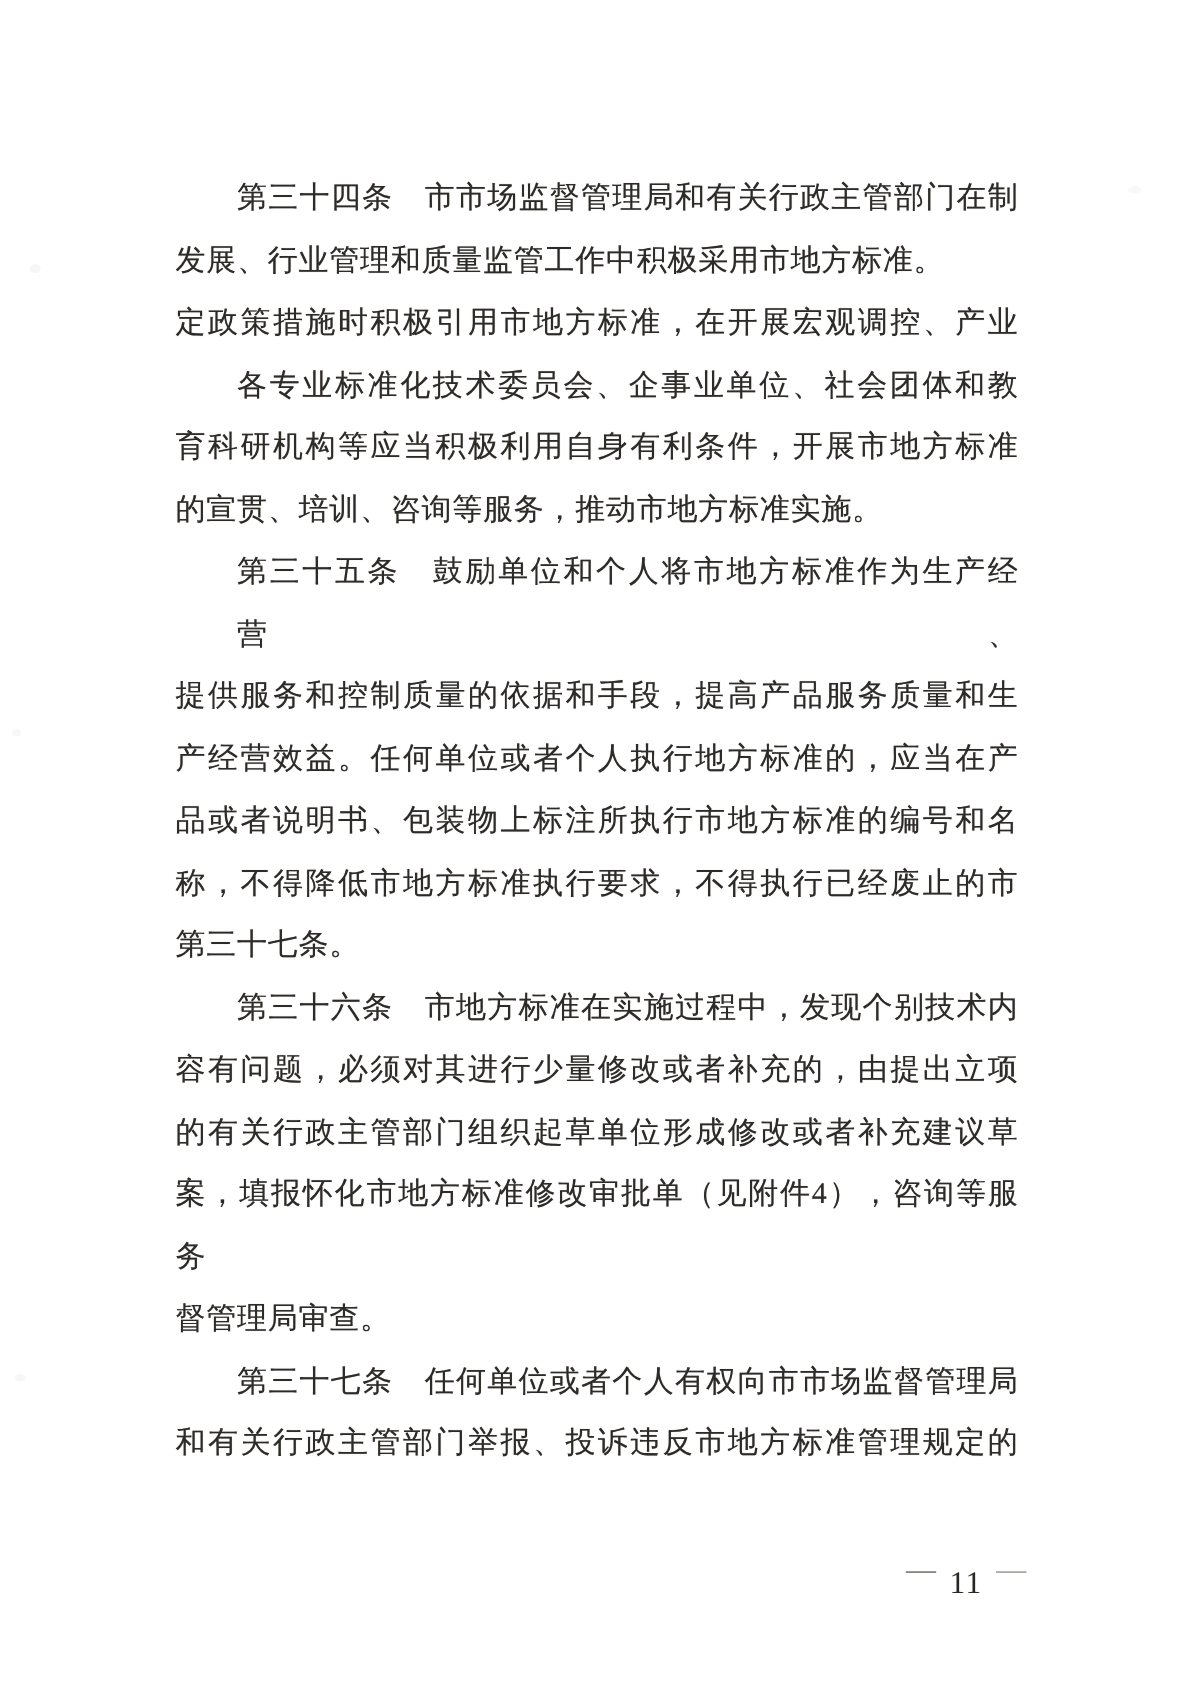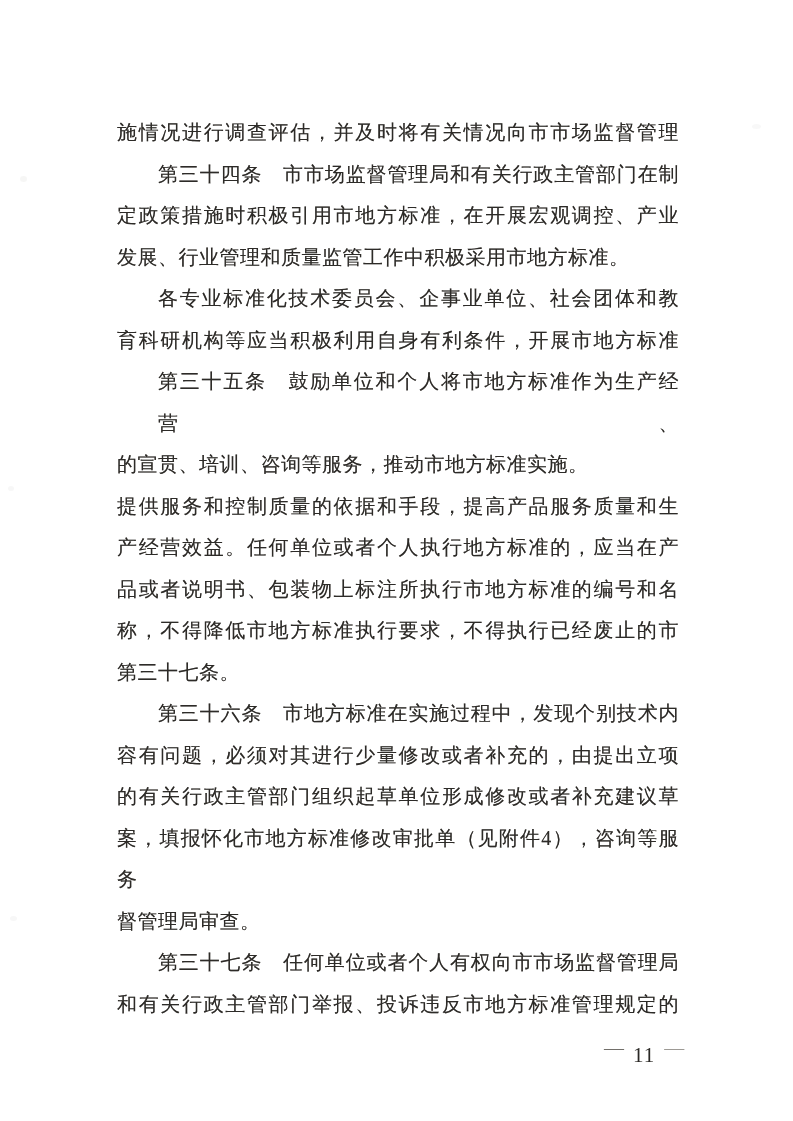--- a/index.html
+++ b/index.html
@@ -66,28 +66,27 @@
     border-radius: 50%;
     pointer-events: none;
   }
 </style>
 </head>
 <body>
 
 <div class="page">
 
   <div class="text-block">
-      <div class="line fill">施情况进行调查评估，并及时将有关情况向市市场监督管理</div>
       <div class="line indent fill">第三十四条　市市场监督管理局和有关行政主管部门在制</div>
+      <div class="line">发展、行业管理和质量监管工作中积极采用市地方标准。</div>
       <div class="line fill">定政策措施时积极引用市地方标准，在开展宏观调控、产业</div>
-      <div class="line">发展、行业管理和质量监管工作中积极采用市地方标准。</div>
       <div class="line indent fill">各专业标准化技术委员会、企事业单位、社会团体和教</div>
       <div class="line fill">育科研机构等应当积极利用自身有利条件，开展市地方标准</div>
+      <div class="line">的宣贯、培训、咨询等服务，推动市地方标准实施。</div>
       <div class="line indent fill">第三十五条　鼓励单位和个人将市地方标准作为生产经营、</div>
-      <div class="line">的宣贯、培训、咨询等服务，推动市地方标准实施。</div>
       <div class="line fill">提供服务和控制质量的依据和手段，提高产品服务质量和生</div>
       <div class="line fill">产经营效益。任何单位或者个人执行地方标准的，应当在产</div>
       <div class="line fill">品或者说明书、包装物上标注所执行市地方标准的编号和名</div>
       <div class="line fill">称，不得降低市地方标准执行要求，不得执行已经废止的市</div>
       <div class="line">第三十七条。</div>
       <div class="line indent fill">第三十六条　市地方标准在实施过程中，发现个别技术内</div>
       <div class="line fill">容有问题，必须对其进行少量修改或者补充的，由提出立项</div>
       <div class="line fill">的有关行政主管部门组织起草单位形成修改或者补充建议草</div>
       <div class="line fill">案，填报怀化市地方标准修改审批单（见附件4），咨询等服务</div>
       <div class="line">督管理局审查。</div>

